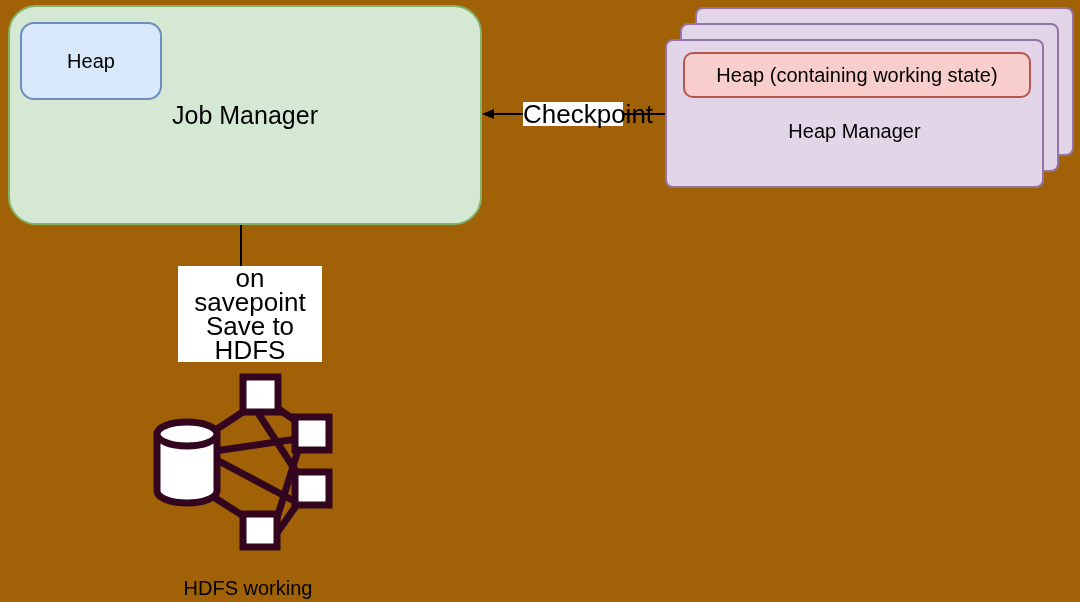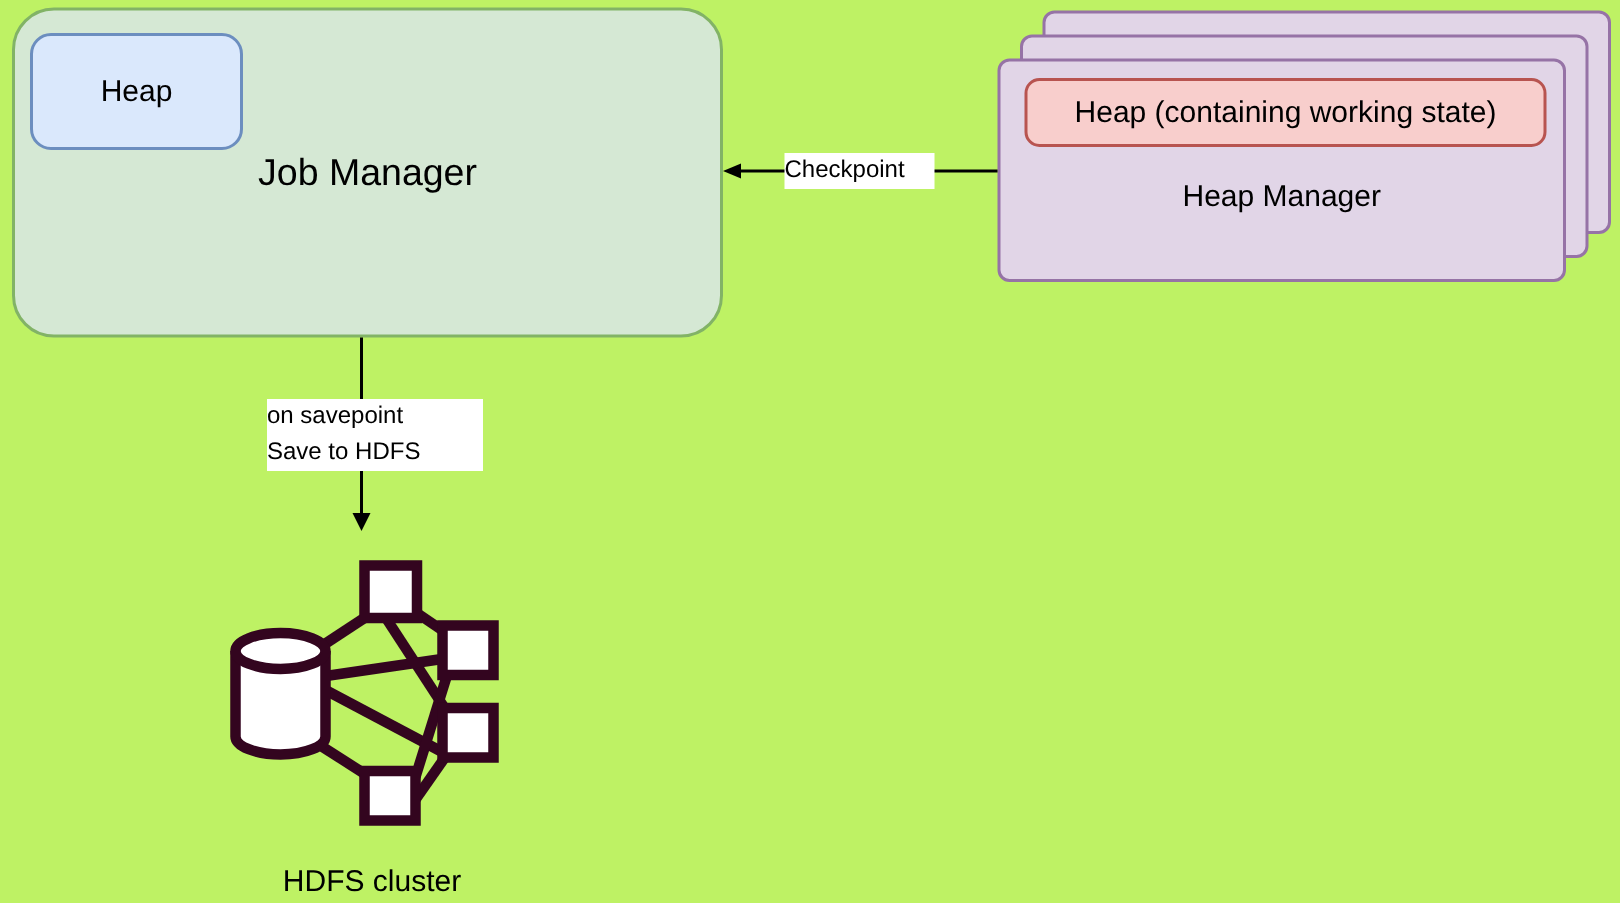--- a/index.html
+++ b/index.html
@@ -1,20 +1,20 @@
 <!DOCTYPE html>
 <html><head>
 <meta charset="utf-8">
 <style>
   html, body { margin: 0; padding: 0; background: #ffffff; }
   .canvas {
     position: relative;
     width: 1080px;
     height: 602px;
-    background: #bef264;
+    background: #a16207;
     font-family: "Liberation Sans", sans-serif;
     color: #000000;
     overflow: hidden;
   }
   .node { position: absolute; box-sizing: border-box; }
 
   
   .job-manager {
     left: 8px; top: 5px; width: 474px; height: 220px;
     background: #d5e8d4; border: 2px solid #82b366; border-radius: 28px;
@@ -60,22 +60,22 @@
     left: 482px; top: 109px;
     border-top: 5px solid transparent; border-bottom: 5px solid transparent;
     border-right: 12px solid #000000;
   }
   .arrowhead-down {
     left: 235px; top: 342px;
     border-left: 6px solid transparent; border-right: 6px solid transparent;
     border-top: 12px solid #000000;
   }
   .edge-label {
-    position: absolute; background: #ffffff; 
-    font-size: 16px; line-height: 24px; z-index: 2;
+    position: absolute; background: #ffffff; text-align: center;
+    font-size: 26px; line-height: 24px; z-index: 2;
   }
   .checkpoint-label { left: 523px; top: 102px; width: 100px; }
   .savepoint-label  { left: 178px; top: 266px; width: 144px; }
 
   
   .hdfs-icon { position: absolute; left: 150px; top: 370px; }
   .hdfs-caption {
     position: absolute; left: 150px; top: 577px; width: 196px;
     text-align: center; font-size: 20px;
   }
@@ -126,15 +126,15 @@
 
       <rect x="93" y="7" width="35" height="35" fill="#ffffff"></rect>
       <rect x="145" y="47" width="34" height="33" fill="#ffffff"></rect>
       <rect x="145" y="102" width="34" height="33" fill="#ffffff"></rect>
       <rect x="93" y="144" width="34" height="33" fill="#ffffff"></rect>
 
       <path d="M7 64 L7 121 A30 12 0 0 0 67 121 L67 64" fill="#ffffff"></path>
       <ellipse cx="37" cy="64" rx="30" ry="12" fill="#ffffff"></ellipse>
     </g>
   </svg>
-  <div class="hdfs-caption">HDFS cluster</div>
+  <div class="hdfs-caption">HDFS working</div>
 
 </div>
 
 </body></html>

